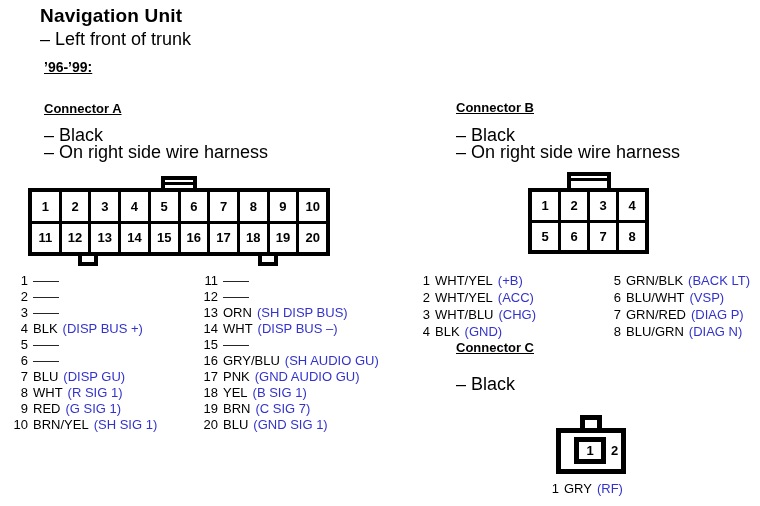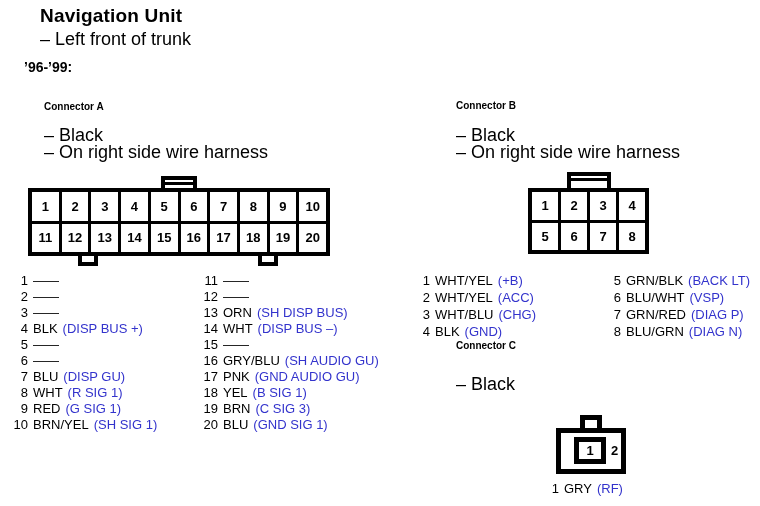--- a/index.html
+++ b/index.html
@@ -2,21 +2,21 @@
 <html style="--blue: #3333cc;"><head>
 <meta charset="utf-8">
 <style>
   html,body{margin:0;padding:0;background:#fff;}
   .page{position:relative;width:760px;height:506px;background:#ffffff;overflow:hidden;
         font-family:"Liberation Sans","DejaVu Sans",sans-serif;color:#000;}
   .abs{position:absolute;}
   .title{font-size:19px;font-weight:bold;letter-spacing:.2px;}
   .body-text{font-size:18px;line-height:17px;}
   .years{font-size:14px;font-weight:bold;}
-  .chead{font-size:10px;font-weight:bold;}
+  .chead{font-size:13px;font-weight:bold;text-decoration:underline;}
   .notes .body-text{display:block;}
 
   
   .plist{font-size:13px;}
   .prow{display:flex;height:16px;line-height:16px;white-space:pre;}
   .prow17{height:17px;line-height:17px;}
   .pnum{width:22px;text-align:right;flex:none;}
   .pcolor{margin-left:5px;}
   .psig{margin-left:5px;color:var(--blue,#3333cc);}
 
@@ -51,21 +51,21 @@
            font-weight:bold;font-size:13px;background:#fff;}
   .c-two{position:absolute;left:50px;top:4px;height:27px;line-height:27px;font-weight:bold;font-size:13px;}
 </style>
 </head>
 <body>
 
 <div class="page">
 
   <div class="abs title" style="left:40px;top:5px;">Navigation Unit</div>
   <div class="abs body-text" style="left:40px;top:31px;">– Left front of trunk</div>
-  <div class="abs years" style="left:24px;top:59px;">’96-’99:</div>
+  <div class="abs years" style="left:44px;top:59px;text-decoration:underline;">’96-’99:</div>
 
   <div class="abs chead" style="left:44px;top:101px;">Connector A</div>
   <div class="abs notes" style="left:44px;top:127px;">
     <span class="body-text">– Black</span>
     <span class="body-text">– On right side wire harness</span>
   </div>
 
   <div class="conn" id="connA">
     <div class="ctab">
         <div class="ctab-line"></div>
@@ -111,21 +111,21 @@
 
   <div class="abs plist" style="left:196px;top:273px;">
     <div class="prow"><span class="pnum">11</span><span class="pcolor">——</span><span class="psig"></span></div>
     <div class="prow"><span class="pnum">12</span><span class="pcolor">——</span><span class="psig"></span></div>
     <div class="prow"><span class="pnum">13</span><span class="pcolor">ORN</span><span class="psig">(SH DISP BUS)</span></div>
     <div class="prow"><span class="pnum">14</span><span class="pcolor">WHT</span><span class="psig">(DISP BUS –)</span></div>
     <div class="prow"><span class="pnum">15</span><span class="pcolor">——</span><span class="psig"></span></div>
     <div class="prow"><span class="pnum">16</span><span class="pcolor">GRY/BLU</span><span class="psig">(SH AUDIO GU)</span></div>
     <div class="prow"><span class="pnum">17</span><span class="pcolor">PNK</span><span class="psig">(GND AUDIO GU)</span></div>
     <div class="prow"><span class="pnum">18</span><span class="pcolor">YEL</span><span class="psig">(B SIG 1)</span></div>
-    <div class="prow"><span class="pnum">19</span><span class="pcolor">BRN</span><span class="psig">(C SIG 3)</span></div>
+    <div class="prow"><span class="pnum">19</span><span class="pcolor">BRN</span><span class="psig">(C SIG 7)</span></div>
     <div class="prow"><span class="pnum">20</span><span class="pcolor">BLU</span><span class="psig">(GND SIG 1)</span></div>
   </div>
 
   <div class="abs chead" style="left:456px;top:100px;">Connector B</div>
   <div class="abs notes" style="left:456px;top:127px;">
     <span class="body-text">– Black</span>
     <span class="body-text">– On right side wire harness</span>
   </div>
 
   <div class="conn" id="connB">

